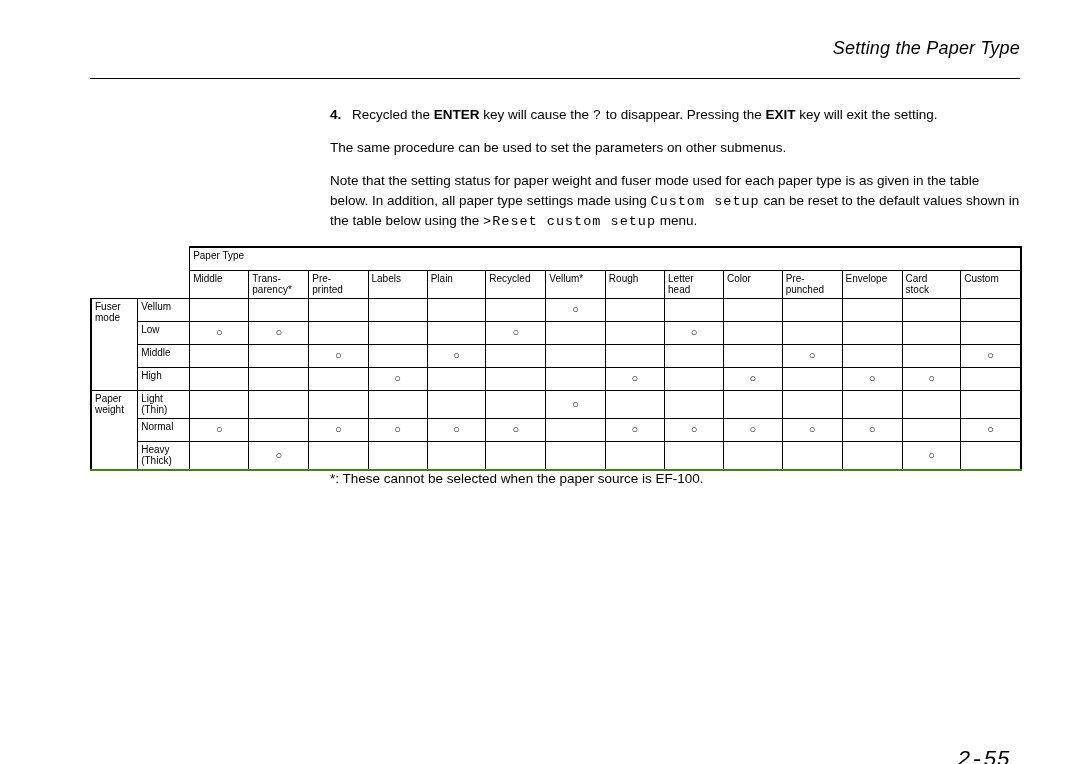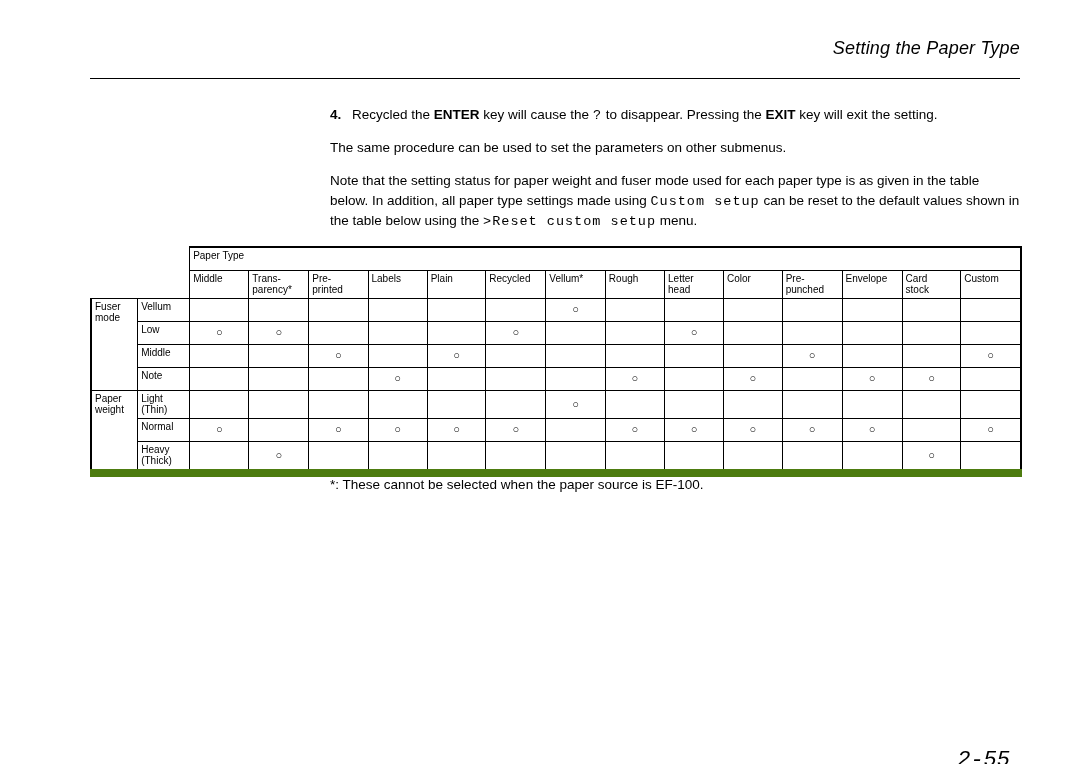--- a/index.html
+++ b/index.html
@@ -55,21 +55,21 @@
     line-height: 1.15;
   }
   table.paper td, table.paper th {
     border: 1px solid #000;
     padding: 2px 3px;
     text-align: left;
     vertical-align: top;
     height: 18px;
   }
   table.paper .outer-top { border-top: 2px solid #000; }
-  table.paper .outer-bottom { border-bottom: 8px solid #4d7c0f; }
+  table.paper .outer-bottom { border-bottom: 2px solid #4d7c0f; }
   table.paper .outer-left { border-left: 2px solid #000; }
   table.paper .outer-right { border-right: 2px solid #000; }
   .mark {
     text-align: center !important;
     vertical-align: middle !important;
     font-size: 11px;
   }
   .footnote {
     margin-left: 240px;
     font-size: 13.5px;
@@ -183,21 +183,21 @@
           <td class="mark"></td>
           <td class="mark"></td>
           <td class="mark"></td>
           <td class="mark"></td>
           <td class="mark">○</td>
           <td class="mark"></td>
           <td class="mark"></td>
           <td class="mark outer-right">○</td>
     </tr>
     <tr>
-      <td class="rowlabel">Note</td>
+      <td class="rowlabel">High</td>
       <td class="mark"></td>
           <td class="mark"></td>
           <td class="mark"></td>
           <td class="mark">○</td>
           <td class="mark"></td>
           <td class="mark"></td>
           <td class="mark"></td>
           <td class="mark">○</td>
           <td class="mark"></td>
           <td class="mark">○</td>

